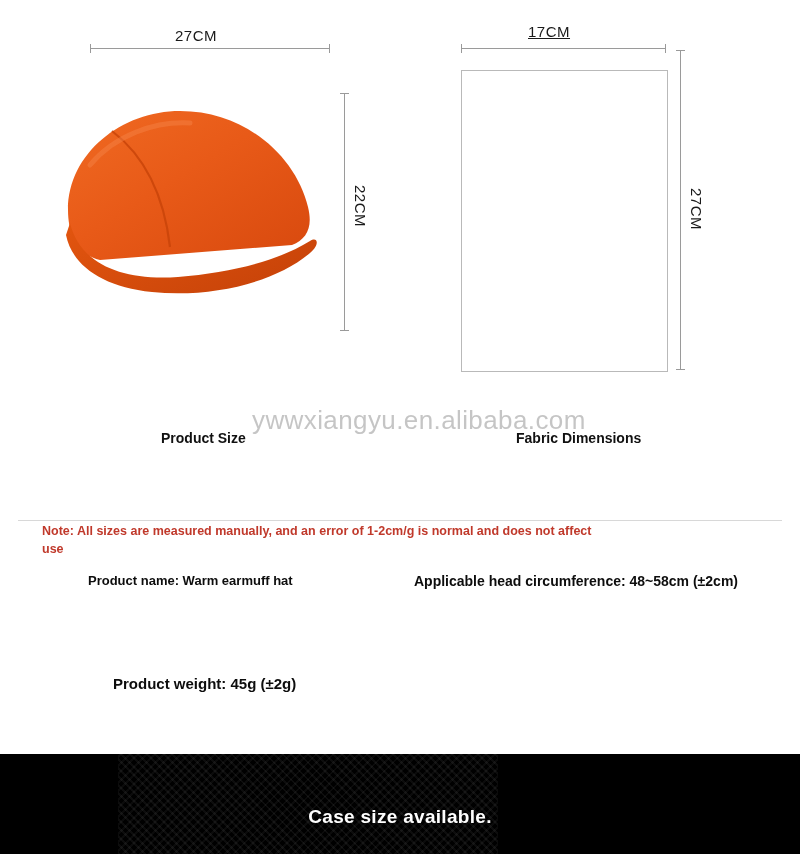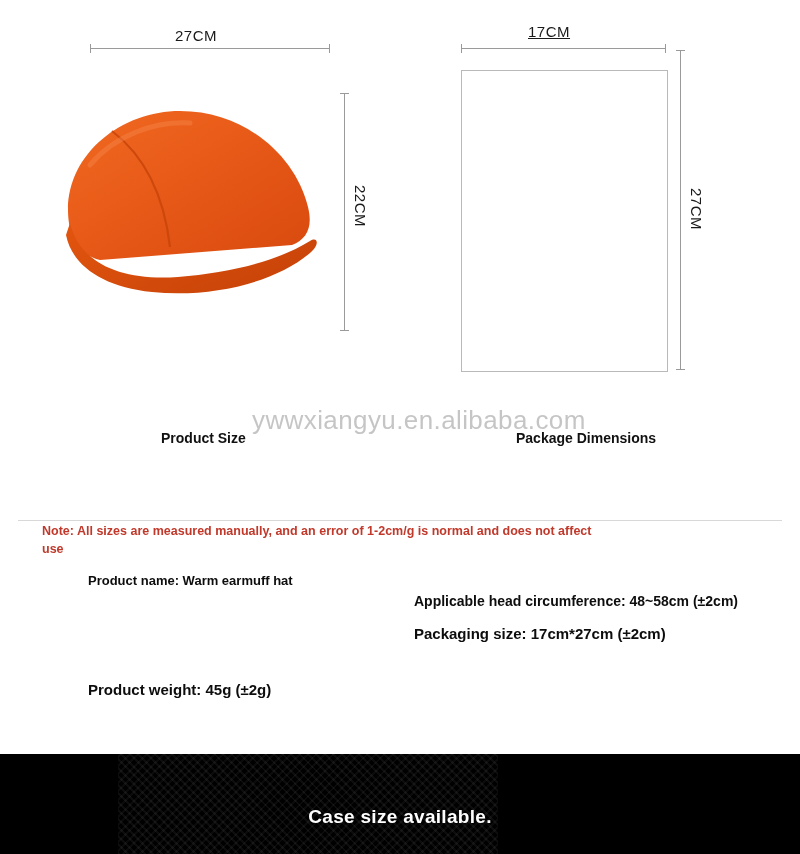--- a/index.html
+++ b/index.html
@@ -163,24 +163,24 @@
     position: absolute;
     font-weight: bold;
     color: #0d0d0d;
     white-space: nowrap;
   }
   .spec.c1 { left: 88px; }
   .spec.c2 { left: 414px; }
 
   .spec.r1 { top: 28px; }
   .spec.r2 { top: 80px; }
-  .spec.r3 { top: 136px; }
+  .spec.r3 { top: 130px; margin-left: 25px; }
 
   .s13 { font-size: 13px; }
-  .s14 { font-size: 14px; margin-top: 20px; }
+  .s14 { font-size: 14px; }
   .s15 { font-size: 15px; }
 
   
   .bottom-band {
     position: absolute;
     left: 0;
     top: 754px;
     width: 800px;
     height: 105px;
     background: #000000;
@@ -274,34 +274,33 @@
 
     <div class="package-rect"></div>
 
     <div class="v-rule" style="left:676px; top:50px; height:320px;">
       <div class="line"></div>
       <div class="cap top"></div>
       <div class="cap bottom"></div>
     </div>
     <div class="dim-label vertical" style="left:688px; top:188px;">27CM</div>
 
-    <div class="caption" style="left:516px; top:430px;">Package Dimensions</div>
+    <div class="caption" style="left:516px; top:430px;">Fabric Dimensions</div>
 
     <div class="watermark">ywwxiangyu.en.alibaba.com</div>
   </div>
 
   <div class="note">Note: All sizes are measured manually, and an error of 1-2cm/g is normal and does not affect use</div>
   <div class="divider"></div>
 
   <div class="specs">
     <div class="spec c1 r1 s13">Product name: Warm earmuff hat</div>
     <div class="spec c1 r3 s15">Product weight: 45g (±2g)</div>
 
     <div class="spec c2 r1 s14">Applicable head circumference: 48~58cm (±2cm)</div>
-    <div class="spec c2 r2 s15">Packaging size: 17cm*27cm (±2cm)</div>
   </div>
 
   <div class="bottom-band">
     <div class="bottom-texture"></div>
     <div class="bottom-text">Case size available.</div>
   </div>
 
 </div>
 
 </body></html>

